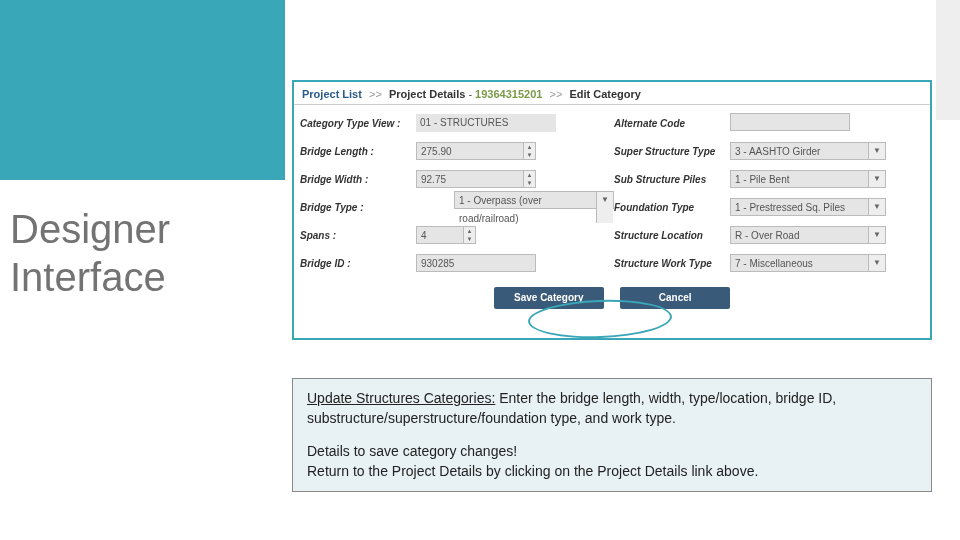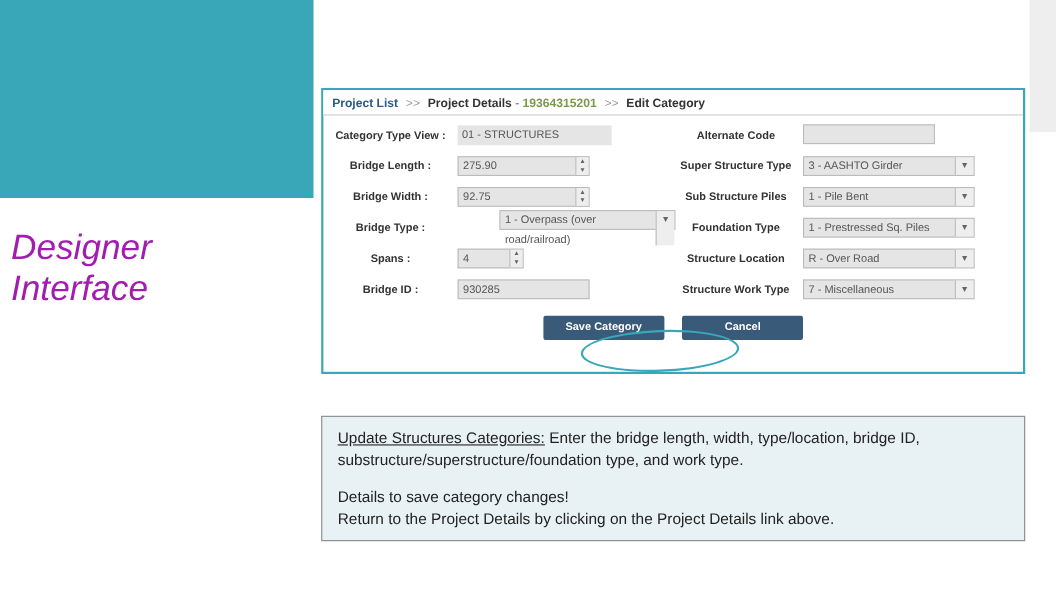--- a/index.html
+++ b/index.html
@@ -1,35 +1,35 @@
 <!DOCTYPE html>
 <html><head>
 <meta charset="utf-8">
 <style>
   html, body { margin:0; padding:0; width:960px; height:540px; background:#fff; font-family:"Segoe UI", Arial, sans-serif; }
   .slide { position:relative; width:960px; height:540px; }
 
   
   .left-block { position:absolute; left:0; top:0; width:285px; height:180px; background:#3aa7b8; }
   .title-box { position:absolute; left:10px; top:205px; width:260px; }
-  .title-box .title { font-size:32px; font-weight:300; color:#a21caf; line-height:1.2; font-family:"Segoe UI Light","Segoe UI",Arial,sans-serif;font-style:italic; }
+  .title-box .title { font-size:40px; font-weight:300; color:#737373; line-height:1.2; font-family:"Segoe UI Light","Segoe UI",Arial,sans-serif; }
 
   
   .panel { position:absolute; left:292px; top:80px; width:640px; height:260px; border:2px solid #3aa7b8; background:#fff; box-sizing:border-box; }
   .breadcrumb { padding:6px 8px 4px 8px; font-size:11px; color:#555; border-bottom:1px solid #ccc; background:#fff; }
   .breadcrumb .bc-link { color:#2a5a8a; font-weight:bold; }
   .breadcrumb .sep { color:#999; margin:0 4px; }
   .breadcrumb .bc-proj { color:#333; font-weight:bold; }
   .breadcrumb .bc-id { color:#7a9a4a; font-weight:bold; }
   .breadcrumb .bc-cur { color:#333; font-weight:bold; }
 
   .grid { display:flex; flex-direction:row; padding:4px 6px 0 6px; }
   .col { flex:1; }
   .row { display:flex; align-items:center; height:28px; font-size:10px; color:#333; }
-  .lab { width:110px; text-align:center; padding-right:6px; font-weight:bold; }
+  .lab { width:110px; text-align:left; padding-right:6px; font-weight:bold;font-style:italic; }
   .fld { flex:1; position:relative; }
   .textfield { border:1px solid #bbb; height:18px; line-height:18px; padding:0 4px; font-size:10px; color:#555; width:120px; background:#e5e5e5; display:inline-block; box-sizing:border-box; }
   .spinner { position:relative; display:inline-block; }
   .spinner .textfield { padding-right:14px; }
   .spinner .spin-btns { position:absolute; right:1px; top:1px; bottom:1px; width:12px; display:flex; flex-direction:column; }
   .spinner .spin-btns span { flex:1; background:#eee; border-left:1px solid #bbb; font-size:6px; text-align:center; line-height:8px; color:#666; }
   .dropdown { position:relative; display:inline-block; }
   .dropdown .textfield { padding-right:18px; width:156px; }
   .dropdown .dd-arrow { position:absolute; right:1px; top:1px; bottom:1px; width:16px; background:#eee; border-left:1px solid #bbb; text-align:center; line-height:16px; font-size:8px; color:#666; }
   .textfield.narrow { width:60px; }

